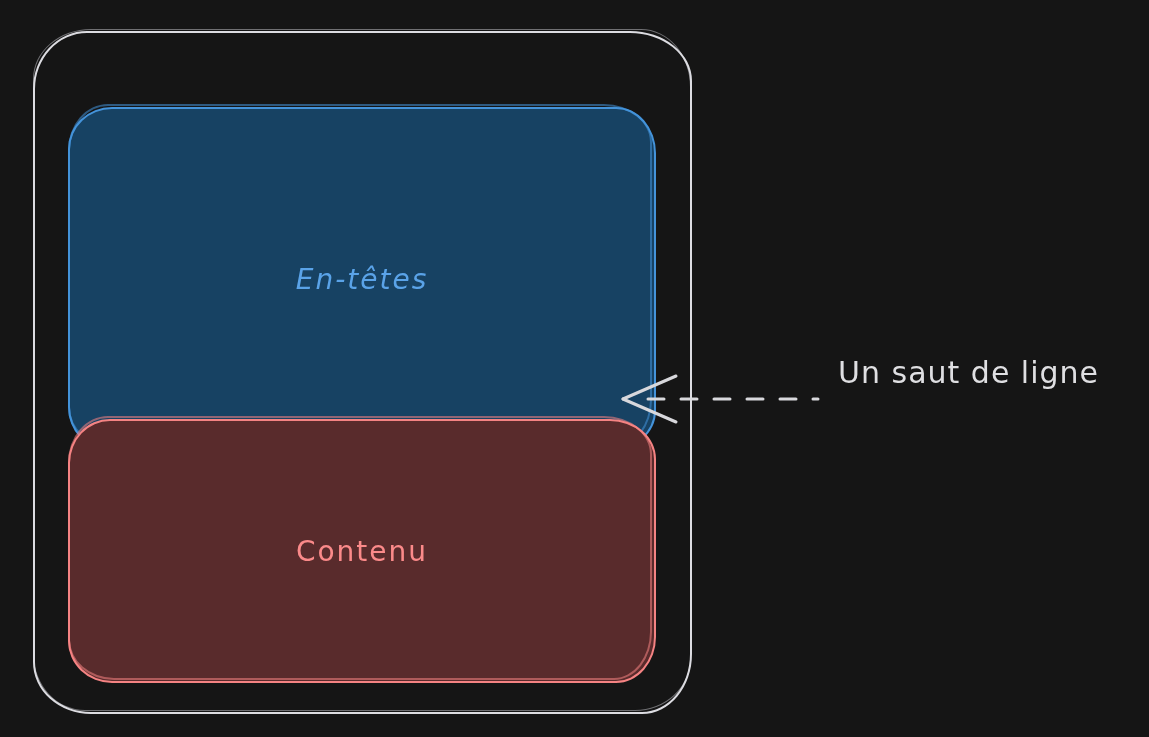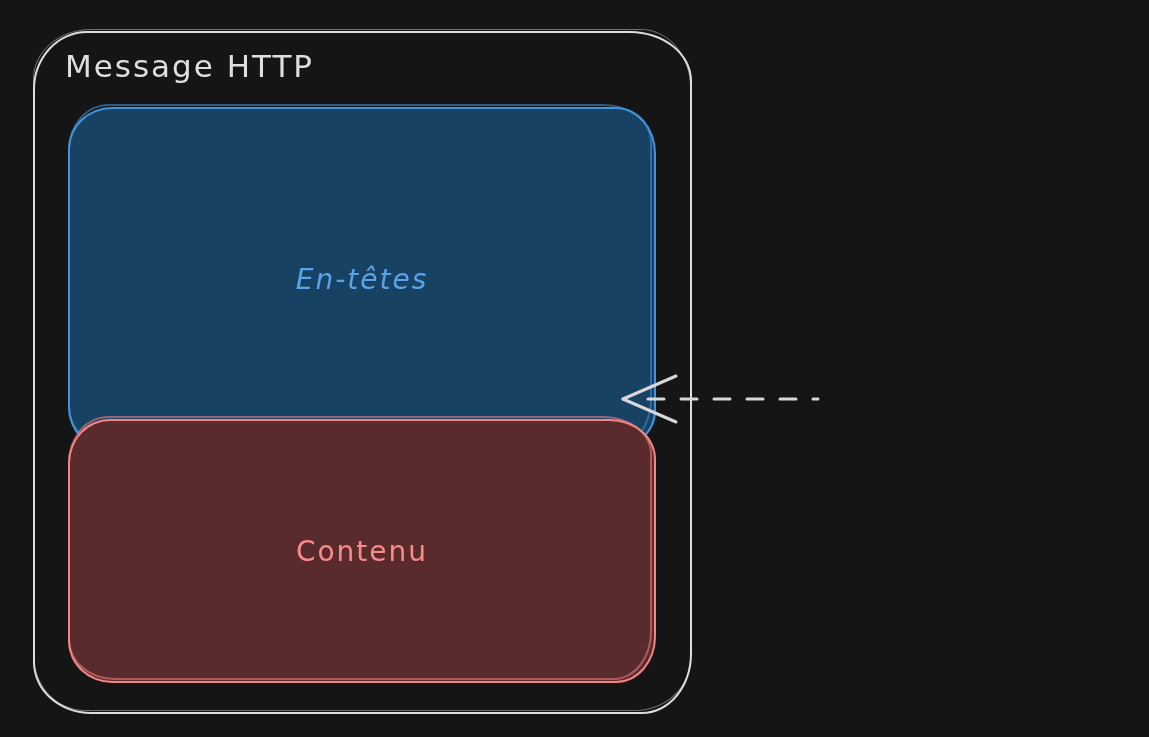--- a/index.html
+++ b/index.html
@@ -104,34 +104,34 @@
     white-space:nowrap;
   }
 </style>
 </head>
 <body>
 
 <div class="stage">
 
   <div class="container"></div>
 
-  <div class="diagram-title">Message HTTP</div>
 
   <div class="node box-headers">
     <span class="node-label">En-têtes</span>
   </div>
 
   <div class="node box-content">
     <span class="node-label">Contenu</span>
   </div>
 
   <svg class="arrow-svg" viewBox="0 0 215 72" aria-hidden="true">
 
     <line x1="35" y1="36" x2="205" y2="36" stroke-dasharray="16 17"></line>
 
     <path d="M63 13 Q24 30 10 36"></path>
     <path d="M63 59 Q24 42 10 36"></path>
   </svg>
 
   <div class="annotation">
+    <div>Un saut de ligne</div>
   </div>
 
 </div>
 
 </body></html>

